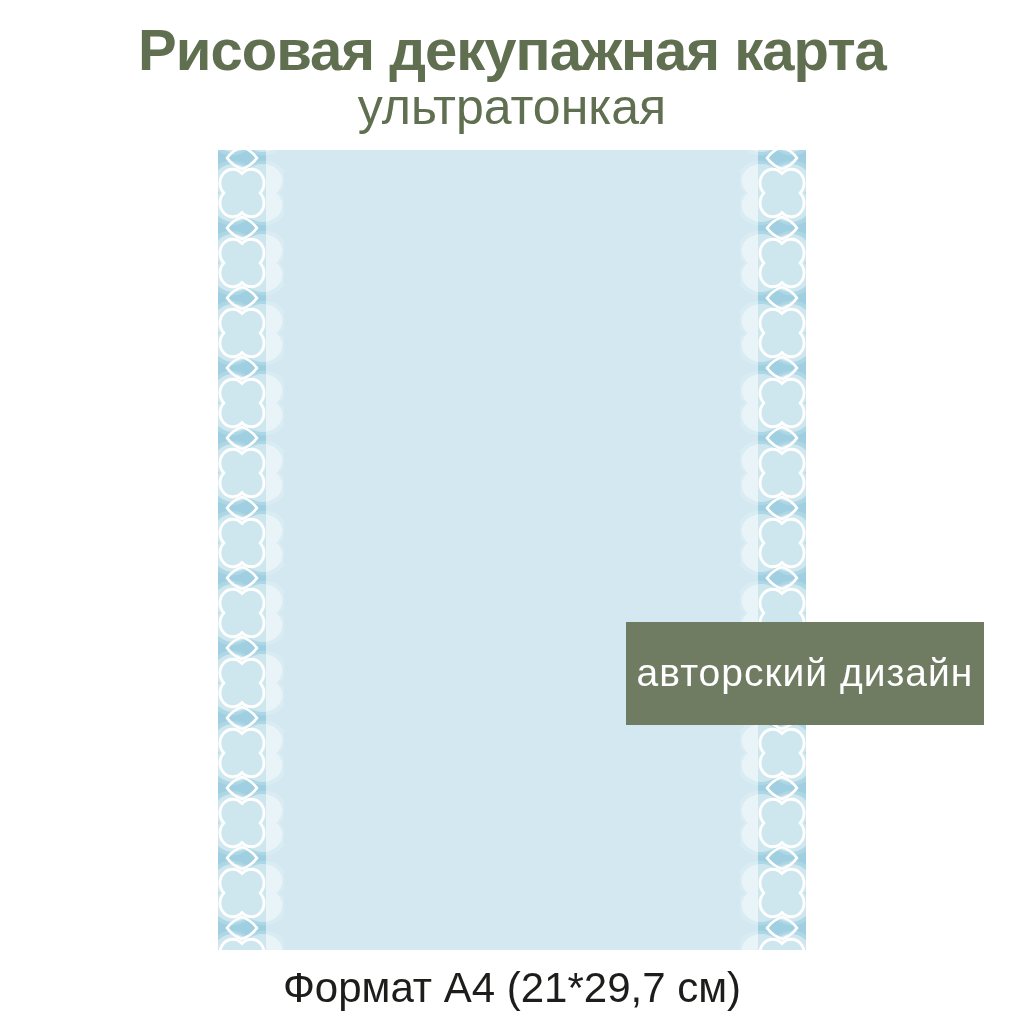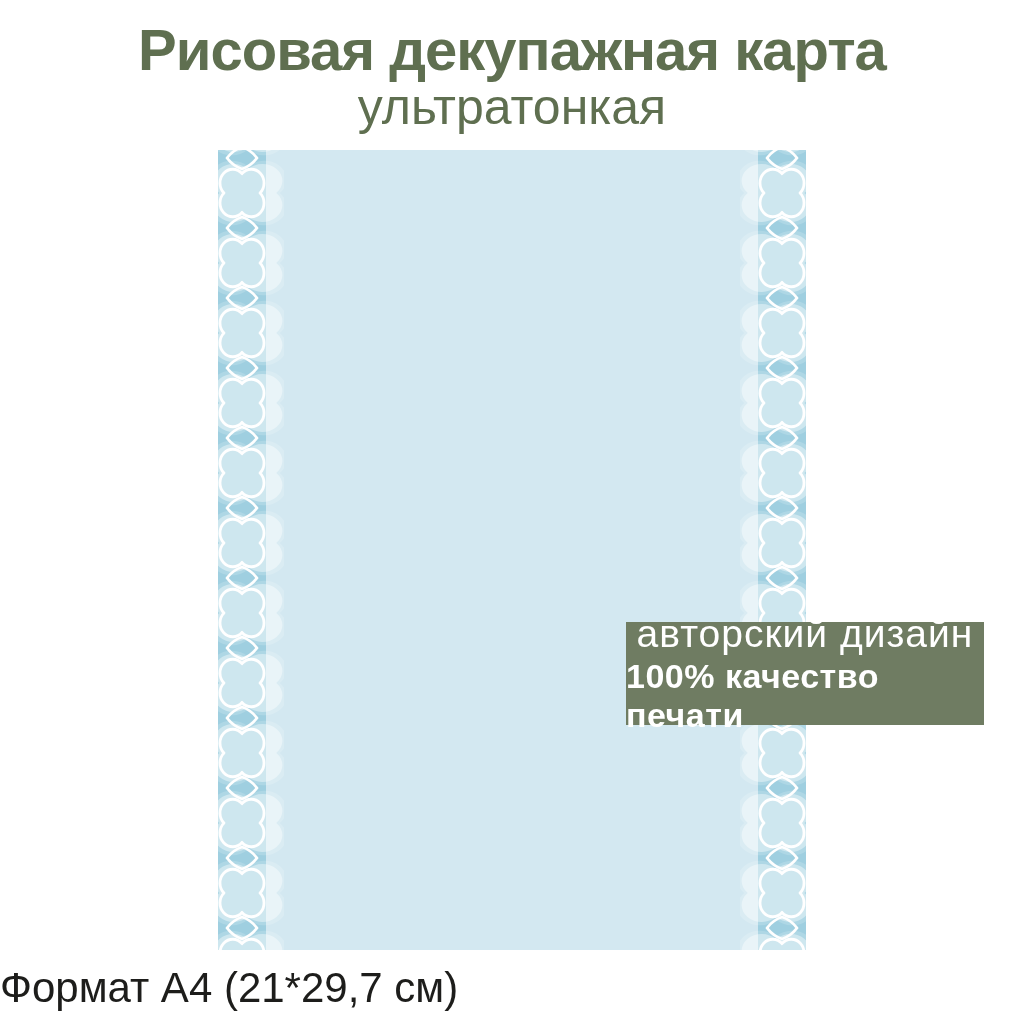--- a/index.html
+++ b/index.html
@@ -51,21 +51,21 @@
     position:absolute;left:626px;top:622px;
     width:358px;height:103px;
     background:var(--c-banner);
     display:flex;flex-direction:column;align-items:center;justify-content:center;
     color:var(--c-banner-text);
   }
   .banner-line1{font-size:39px;font-weight:400;letter-spacing:1px;line-height:1.15;}
   .banner-line2{font-size:34px;font-weight:700;letter-spacing:0.5px;line-height:1.15;}
   .footer-label{
     position:absolute;left:0;top:964px;width:100%;
-    text-align:left;
+    text-align:center;
     font-size:42px;font-weight:400;
     color:var(--c-footer);
   }
   .defs-svg{position:absolute;width:0;height:0;}
 </style>
 </head>
 <body>
 
 <div class="stage">
 
@@ -100,18 +100,17 @@
     <svg class="strip strip-left" viewBox="0 0 66 800" preserveAspectRatio="none">
       <rect x="0" y="0" width="66" height="800" fill="url(#qpat)"></rect>
     </svg>
     <svg class="strip strip-right" viewBox="0 0 66 800" preserveAspectRatio="none">
       <rect x="0" y="0" width="66" height="800" fill="url(#qpat)"></rect>
     </svg>
   </div>
 
   <div class="banner">
     <div class="banner-line1">авторский дизайн</div>
-    <div class="banner-line2">100% качество печати</div>
   </div>
 
   <div class="footer-label">Формат А4 (21*29,7 см)</div>
 
 </div>
 
 </body></html>

